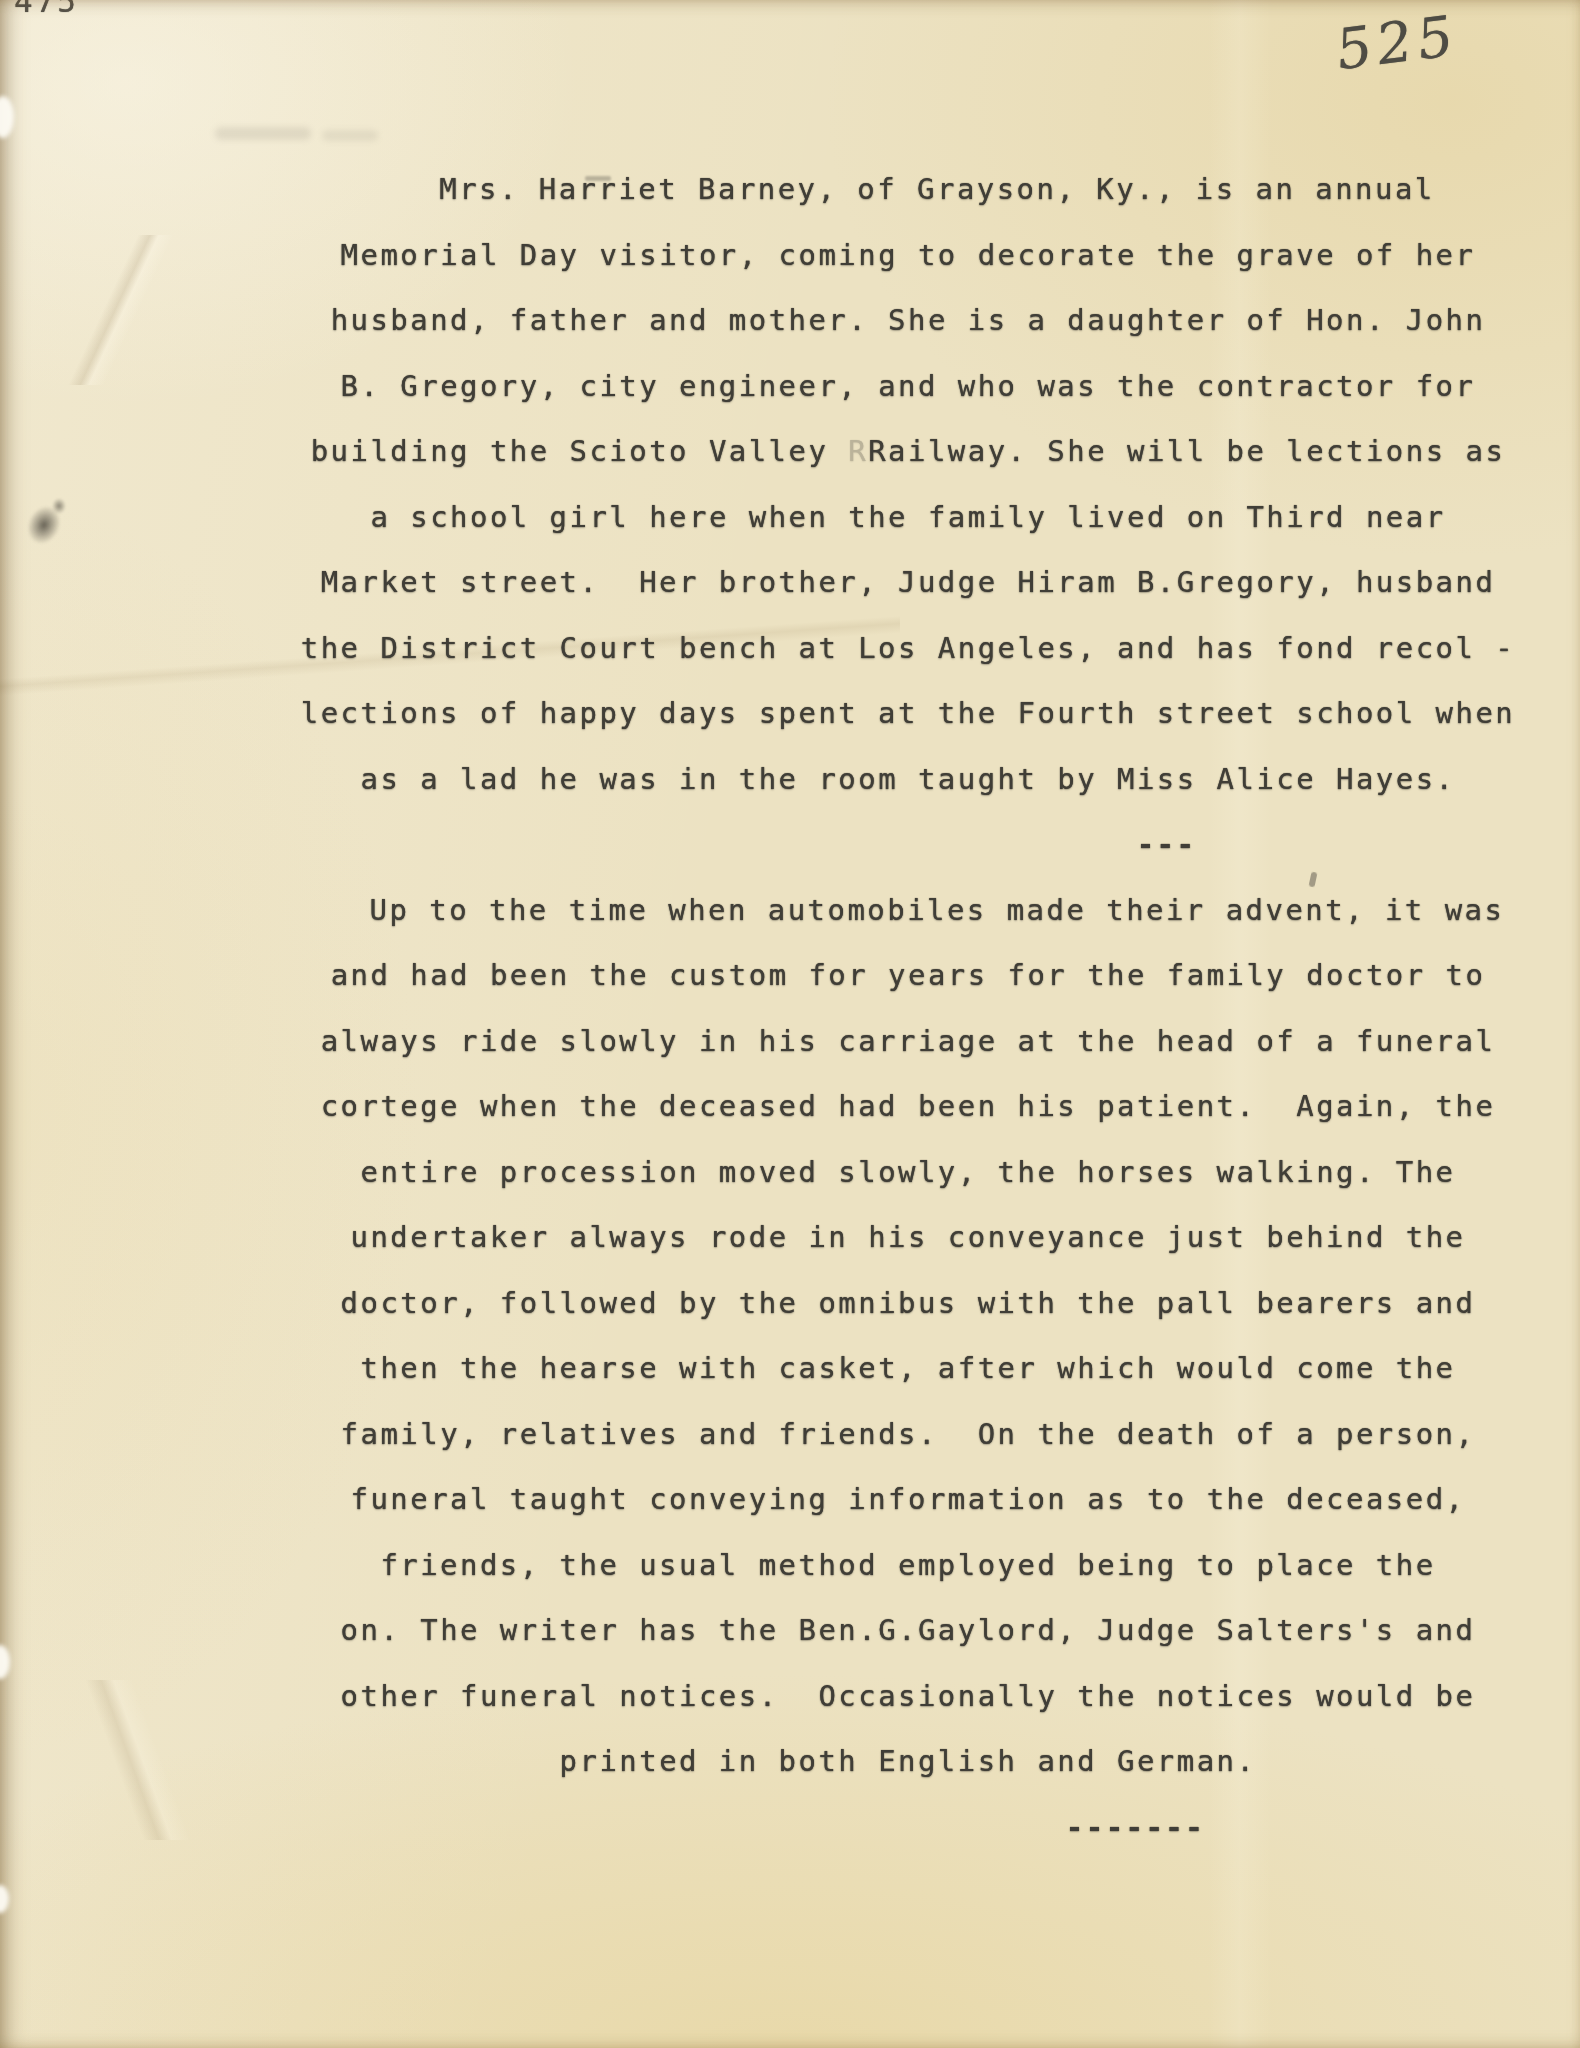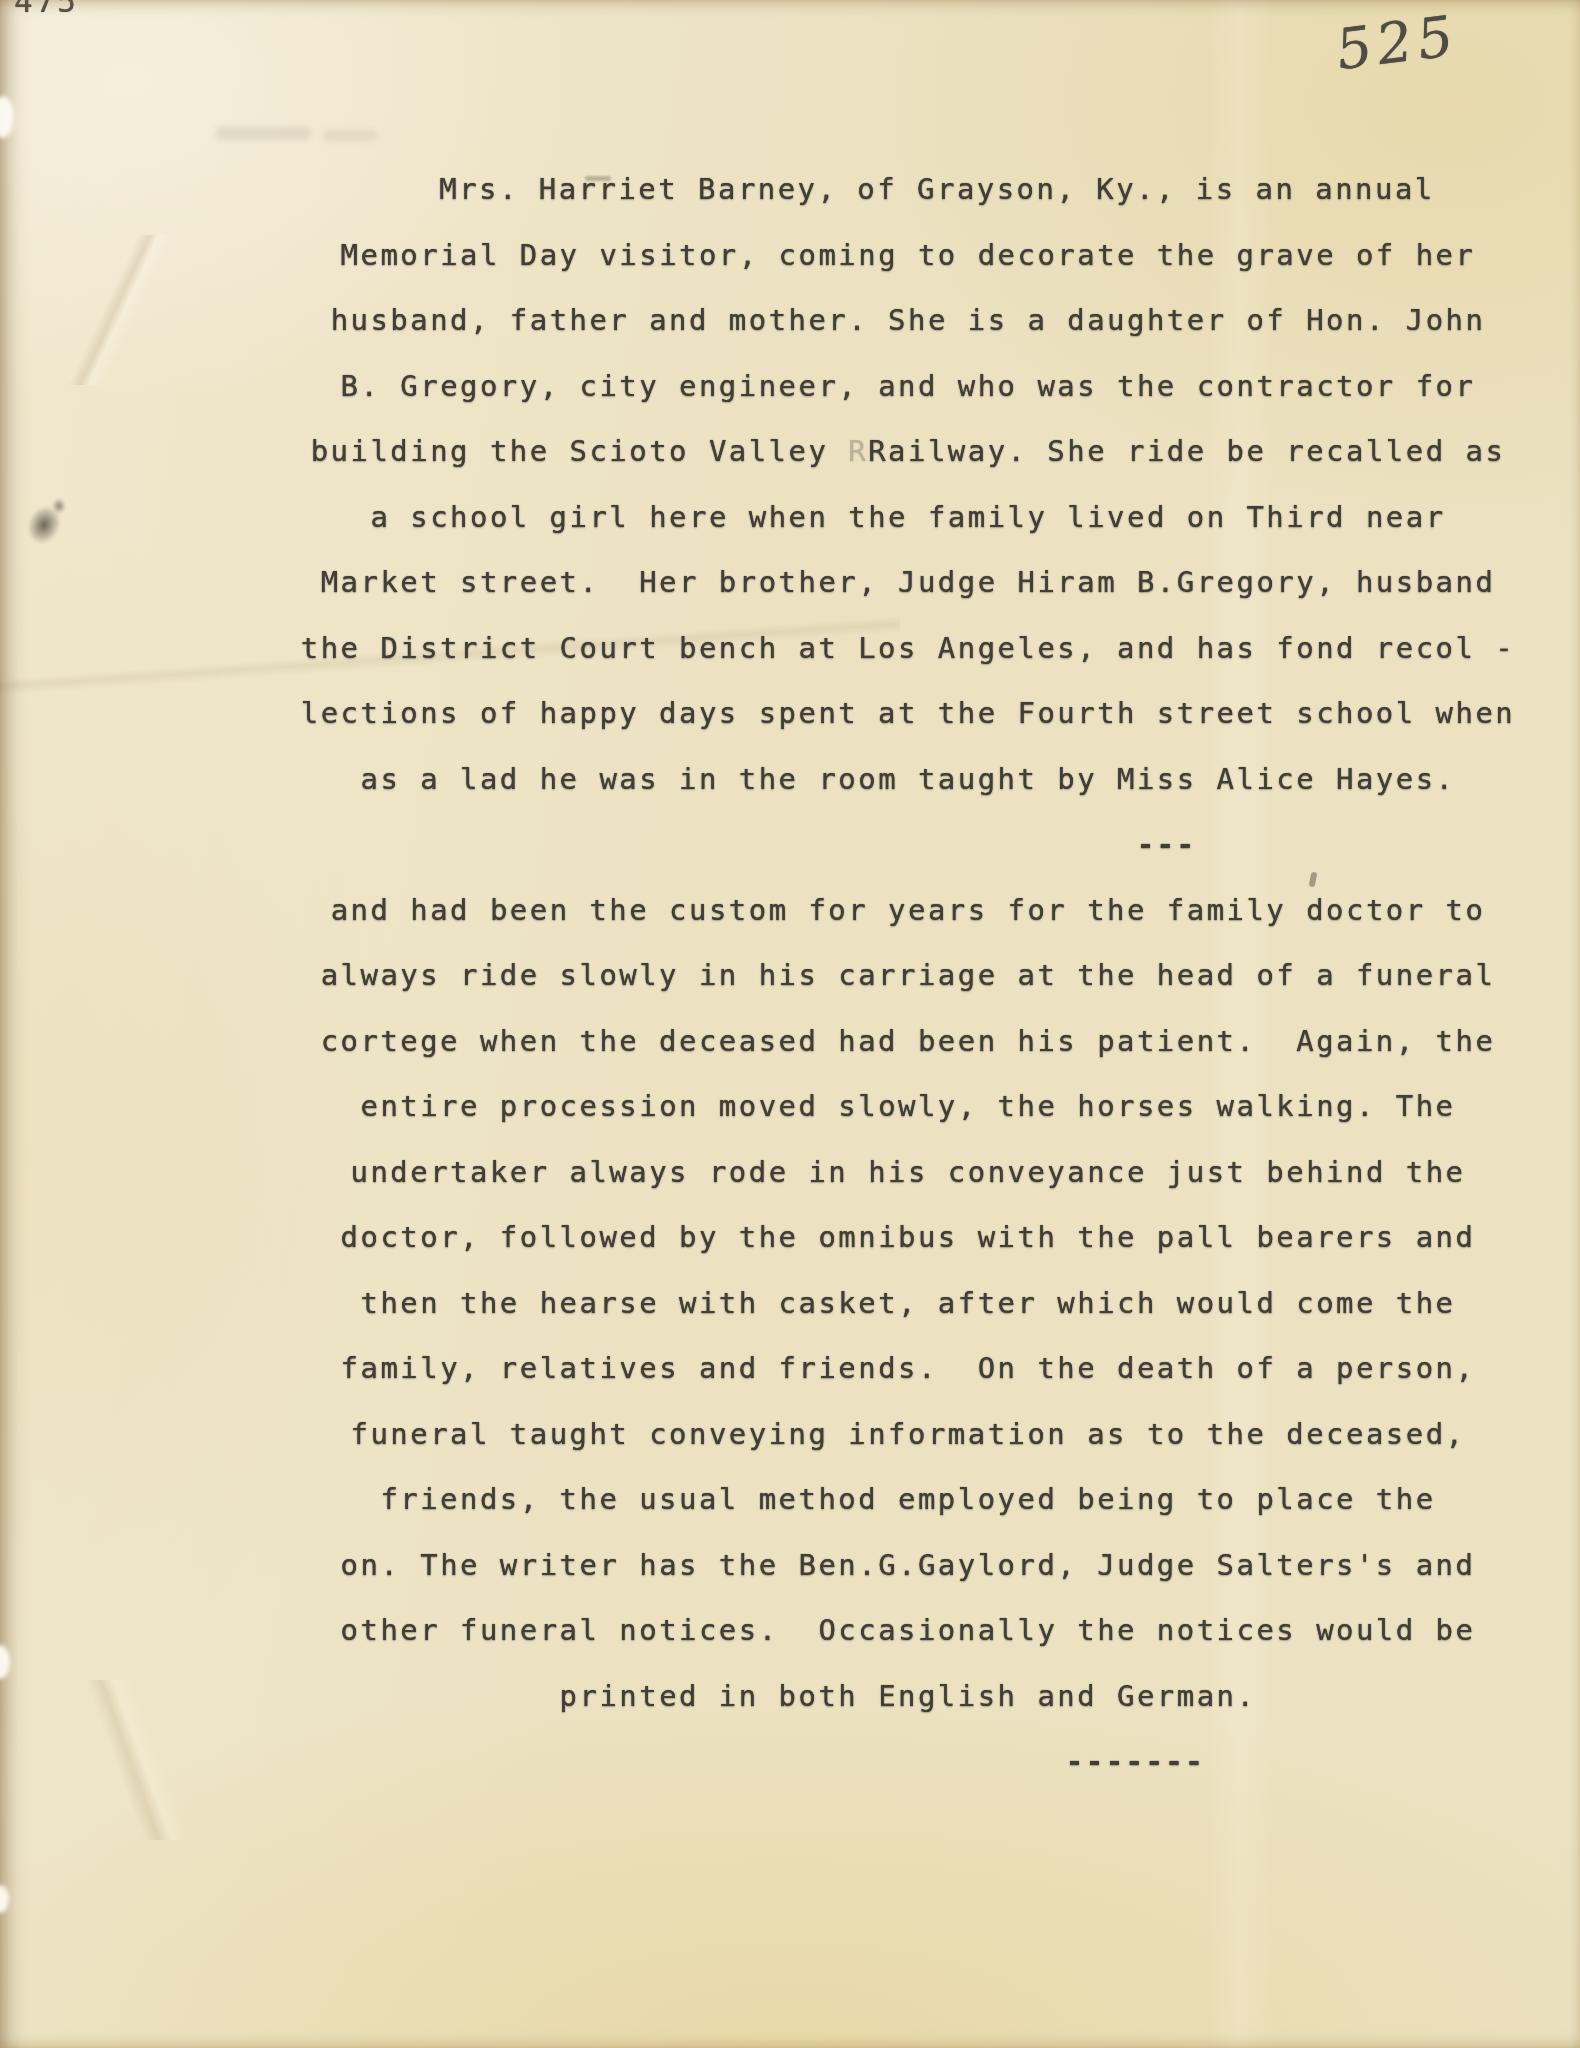--- a/index.html
+++ b/index.html
@@ -99,29 +99,30 @@
   <div class="chip chip-1"></div>
   <div class="chip chip-2"></div>
   <div class="chip chip-3"></div>
 
   <div class="typed-text" id="typed-text">
       <div class="paragraph">
         <div class="line indent">Mrs. Harriet Barney, of Grayson, Ky., is an annual</div>
         <div class="line">Memorial Day visitor, coming to decorate the grave of her</div>
         <div class="line">husband, father and mother. She is a daughter of Hon. John</div>
         <div class="line">B. Gregory, city engineer, and who was the contractor for</div>
-        <div class="line"><span>building the Scioto Valley </span><span class="ghost-char">R</span><span>Railway. She ride be recalled as</span></div>
+        <div class="line"><span>building the Scioto Valley </span><span class="ghost-char">R</span><span>Railway. She will be lections as</span></div>
         <div class="line">a school girl here when the family lived on Third near</div>
         <div class="line">Market street.  Her brother, Judge Hiram B.Gregory, husband</div>
         <div class="line">the District Court bench at Los Angeles, and has fond recol -</div>
         <div class="line">lections of happy days spent at the Fourth street school when</div>
         <div class="line">as a lad he was in the room taught by Miss Alice Hayes.</div>
       </div>
       <div class="line divider divider-short">---</div>
       <div class="paragraph">
+        <div class="line indent">Up to the time when automobiles made their advent, it was</div>
         <div class="line">and had been the custom for years for the family doctor to</div>
         <div class="line">always ride slowly in his carriage at the head of a funeral</div>
         <div class="line">cortege when the deceased had been his patient.  Again, the</div>
         <div class="line">entire procession moved slowly, the horses walking. The</div>
         <div class="line">undertaker always rode in his conveyance just behind the</div>
         <div class="line">doctor, followed by the omnibus with the pall bearers and</div>
         <div class="line">then the hearse with casket, after which would come the</div>
         <div class="line">family, relatives and friends.  On the death of a person,</div>
         <div class="line">funeral taught conveying information as to the deceased,</div>
         <div class="line">friends, the usual method employed being to place the</div>

